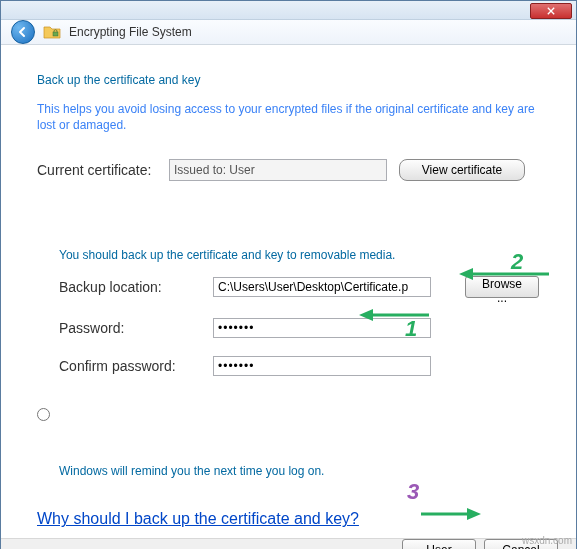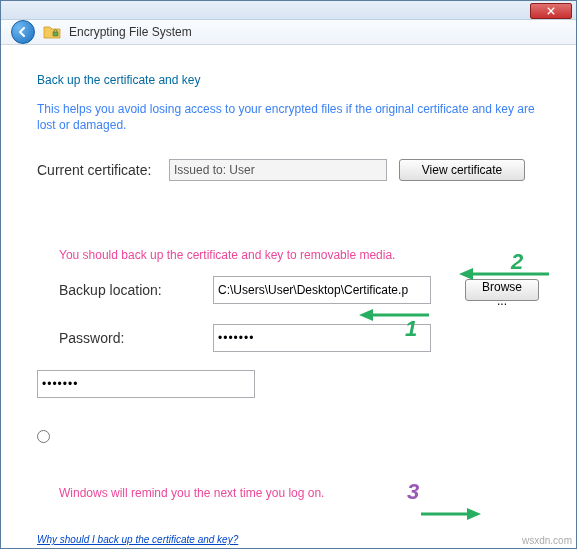--- a/index.html
+++ b/index.html
@@ -91,21 +91,21 @@
   }
   .label-col {
     width: 132px;
     color: #333;
     font-size: 14px;
   }
   .label-col.indent { padding-left: 22px; width: 154px; }
   .field-input {
     border: 1px solid #abadb3;
     background: #fff;
-    height: 28px;
+    height: 20px;
     padding: 1px 4px;
     font-size: 12px;
     font-family: inherit;
     box-sizing: border-box;
   }
   .readonly-input {
     background: #f4f4f4;
     color: #555;
     width: 218px;
     height: 22px;
@@ -113,44 +113,43 @@
   .btn {
     height: 22px;
     border: 1px solid #8a8a8a;
     background: linear-gradient(to bottom, #fdfdfd, #e2e2e2);
     border-radius: 3px;
     font-size: 12px;
     font-family: inherit;
     cursor: pointer;
     padding: 0 10px;
   }
-  .btn.wide { width: 126px; }
+  .btn.wide { width: 126px; border-radius: 8px; }
   .btn.browse { width: 74px; margin-left: 24px; }
   .btn.footer-btn { width: 74px; }
   .radio-row {
     display: flex;
     align-items: center;
     gap: 6px;
     margin-bottom: 2px;
   }
   .radio-sub {
     padding-left: 22px;
-    color: #ec4899;
+    color: #0369a1;
     font-size: 12px;
     margin-bottom: 14px;
     margin-top: 43px;
   }
   .radio-sub.tight { margin-bottom: 10px; }
   input[type=radio] { margin: 0; }
   .help-link {
     color: #0046c8;
     text-decoration: underline;
-    font-size: 10px;
-    cursor: pointer;
-    font-style: italic;
+    font-size: 16px;
+    cursor: pointer;
   }
   .footer {
     height: 44px;
     border-top: 1px solid #d8d8d8;
     background: #f0f0f0;
     display: flex;
     align-items: center;
     justify-content: flex-end;
     padding-right: 18px;
     gap: 8px;
@@ -234,20 +233,21 @@
     <div style="height:10px"></div>
 
     <div class="row">
       <div class="label-col indent">Password:</div>
       <input class="field-input" type="text" style="width: 218px; letter-spacing: 1px;" value="•••••••">
     </div>
 
     <div style="height:8px"></div>
 
     <div class="row">
+      <div class="label-col indent">Confirm password:</div>
       <input class="field-input" type="text" style="width: 218px; letter-spacing: 1px;" value="•••••••">
     </div>
 
     <div style="height:22px"></div>
 
     <div class="radio-row">
       <input type="radio" style="">
     </div>
     <div class="radio-sub tight">Windows will remind you the next time you log on.</div>
 

